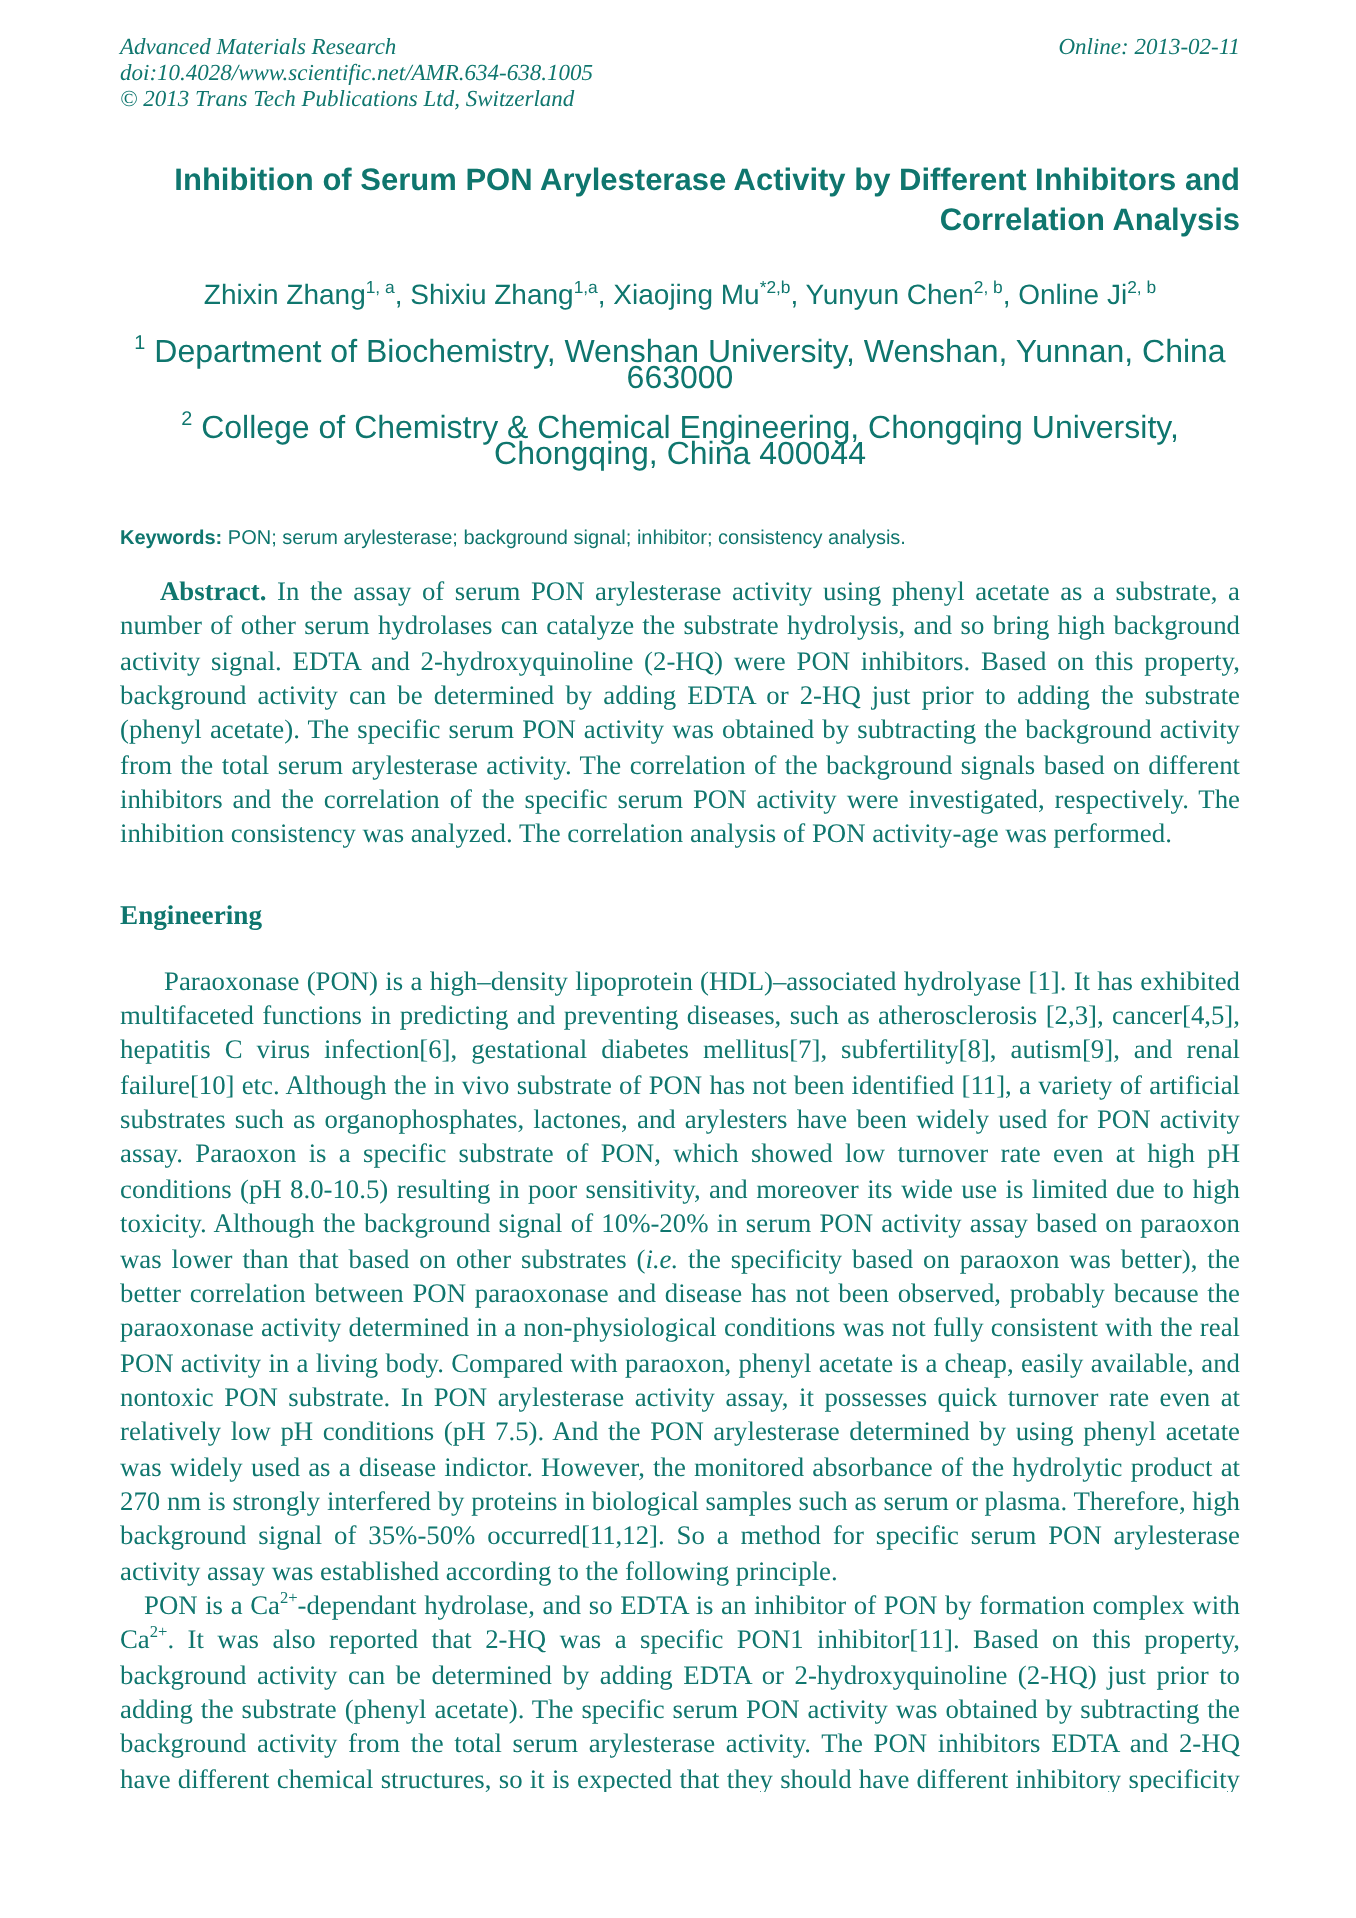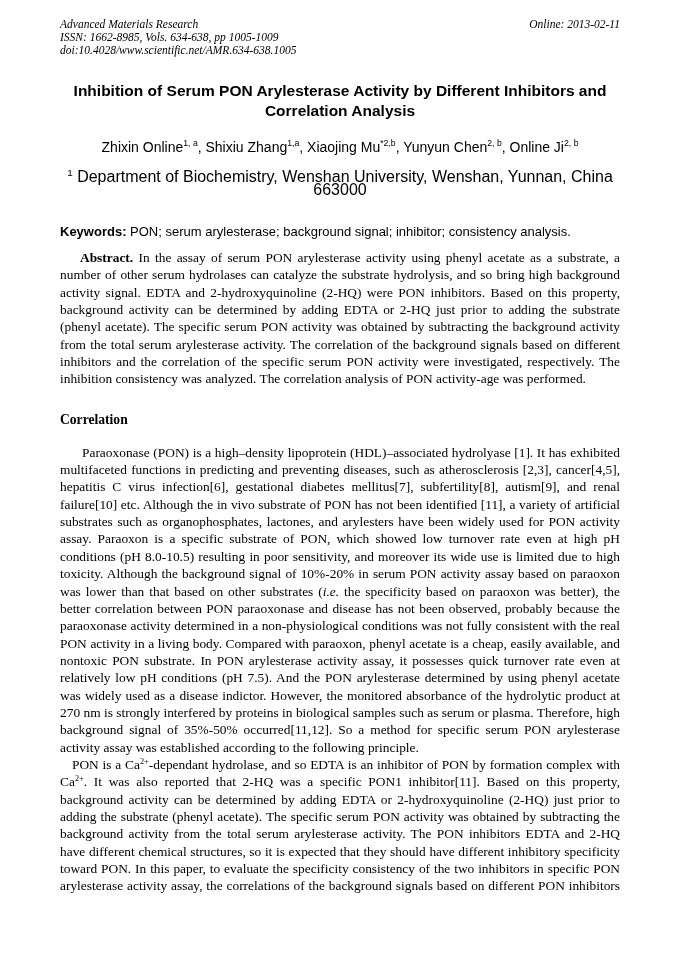--- a/index.html
+++ b/index.html
@@ -2,21 +2,21 @@
 <html><head>
 <meta charset="utf-8">
 <style>
   html, body { margin: 0; padding: 0; background: #ffffff; }
   .page {
     position: relative;
     width: 678px;
     height: 896px;
     margin: 0 auto;
     background: #ffffff;
-    color: #000000;
+    color: #0f766e;
     box-sizing: border-box;
     padding: 18px 58px 0 60px;
     overflow: hidden;
   }
   
   .hdr {
     display: flex;
     justify-content: space-between;
     align-items: flex-start;
     font-family: "Liberation Serif", serif;
@@ -27,21 +27,21 @@
   .hdr-left div { white-space: nowrap; }
   .hdr-right { white-space: nowrap; }
 
   
   .title {
     margin: 24px 0 0 0;
     font-family: "Liberation Sans", sans-serif;
     font-weight: bold;
     font-size: 15.5px;
     line-height: 20px;
-    text-align: center;
+    text-align: right;
   }
 
   
   .authors {
     margin-top: 15px;
     font-family: "Liberation Sans", sans-serif;
     font-size: 14px;
     line-height: 22px;
     text-align: center;
   }
@@ -57,21 +57,21 @@
     line-height: 13px;
     text-align: center;
     margin-top: 10px;
   }
   .affil { margin-top: 12px; }
 
   
   .kw {
     margin: 28px 0 0 0;
     font-family: "Liberation Sans", sans-serif;
-    font-size: 13px;
+    font-size: 10px;
     line-height: 16px;
     text-align: left;
   }
   .kw b { font-weight: bold; }
 
   
   .serifp {
     font-family: "Liberation Serif", serif;
     font-size: 13.4px;
     line-height: 17.35px;
@@ -94,38 +94,39 @@
   .serifp i { }
 </style>
 </head>
 <body>
 
 <div class="page">
 
   <div class="hdr">
     <div class="hdr-left">
       <div>Advanced Materials Research</div>
-      <div>ISSN: 1662-8985, Vols. 634-638, pp 1005-1009</div>
       <div>doi:10.4028/www.scientific.net/AMR.634-638.1005</div>
+      <div>© 2013 Trans Tech Publications Ltd, Switzerland</div>
     </div>
     <div class="hdr-right">Online: 2013-02-11</div>
   </div>
 
   <h1 class="title"><span>Inhibition of Serum PON Arylesterase Activity by Different Inhibitors and</span><br><span>Correlation Analysis</span></h1>
 
   <div class="authors">
-    <div><span>Zhixin Online</span><sup>1, a</sup><span>, </span><span>Shixiu Zhang</span><sup>1,a</sup><span>, </span><span>Xiaojing Mu</span><sup>*2,b</sup><span>, </span><span>Yunyun Chen</span><sup>2, b</sup><span>, </span><span>Online Ji</span><sup>2, b</sup></div>
+    <div><span>Zhixin Zhang</span><sup>1, a</sup><span>, </span><span>Shixiu Zhang</span><sup>1,a</sup><span>, </span><span>Xiaojing Mu</span><sup>*2,b</sup><span>, </span><span>Yunyun Chen</span><sup>2, b</sup><span>, </span><span>Online Ji</span><sup>2, b</sup></div>
   </div>
 
   <div class="affil"><sup>1</sup><span> Department of Biochemistry, Wenshan University, Wenshan, Yunnan, China 663000</span></div>
+  <div class="affil"><sup>2</sup><span> College of Chemistry &amp; Chemical Engineering, Chongqing University, Chongqing, China 400044</span></div>
 
 
   <p class="kw"><b>Keywords:</b><span> PON; serum arylesterase; background signal; inhibitor; consistency analysis.</span></p>
 
   <p class="serifp abs"><b>Abstract.</b><span> In the assay of serum PON arylesterase activity using phenyl acetate as a substrate, a number of other serum hydrolases can catalyze the substrate hydrolysis, and so bring high background activity signal. EDTA and 2-hydroxyquinoline (2-HQ) were PON inhibitors. Based on this property, background activity can be determined by adding EDTA or 2-HQ just prior to adding the substrate (phenyl acetate). The specific serum PON activity was obtained by subtracting the background activity from the total serum arylesterase activity. The correlation of the background signals based on different inhibitors and the correlation of the specific serum PON activity were investigated, respectively. The inhibition consistency was analyzed. The correlation analysis of PON activity-age was performed.</span></p>
 
-  <h2 class="intro-heading">Correlation</h2>
+  <h2 class="intro-heading">Engineering</h2>
 
   <p class="serifp p1"><span>Paraoxonase (PON) is a high–density lipoprotein (HDL)–associated hydrolyase [1]. It has exhibited multifaceted functions in predicting and preventing diseases, such as atherosclerosis [2,3], cancer[4,5], hepatitis C virus infection[6], gestational diabetes mellitus[7], subfertility[8], autism[9], and renal failure[10] etc. Although the in vivo substrate of PON has not been identified [11], a variety of artificial substrates such as organophosphates, lactones, and arylesters have been widely used for PON activity assay. Paraoxon is a specific substrate of PON, which showed low turnover rate even at high pH conditions (pH 8.0-10.5) resulting in poor sensitivity, and moreover its wide use is limited due to high toxicity. Although the background signal of 10%-20% in serum PON activity assay based on paraoxon was lower than that based on other substrates (</span><i>i.e.</i><span> the specificity based on paraoxon was better), the better correlation between PON paraoxonase and disease has not been observed, probably because the paraoxonase activity determined in a non-physiological conditions was not fully consistent with the real PON activity in a living body. Compared with paraoxon, phenyl acetate is a cheap, easily available, and nontoxic PON substrate. In PON arylesterase activity assay, it possesses quick turnover rate even at relatively low pH conditions (pH 7.5). And the PON arylesterase determined by using phenyl acetate was widely used as a disease indictor. However, the monitored absorbance of the hydrolytic product at 270 nm is strongly interfered by proteins in biological samples such as serum or plasma. Therefore, high background signal of 35%-50% occurred[11,12]. So a method for specific serum PON arylesterase activity assay was established according to the following principle.</span></p>
 
   <p class="serifp p2"><span>PON is a Ca</span><sup>2+</sup><span>-dependant hydrolase, and so EDTA is an inhibitor of PON by formation complex with Ca</span><sup>2+</sup><span>. It was also reported that 2-HQ was a specific PON1 inhibitor[11]. Based on this property, background activity can be determined by adding EDTA or 2-hydroxyquinoline (2-HQ) just prior to adding the substrate (phenyl acetate). The specific serum PON activity was obtained by subtracting the background activity from the total serum arylesterase activity. The PON inhibitors EDTA and 2-HQ have different chemical structures, so it is expected that they should have different inhibitory specificity toward PON. In this paper, to evaluate the specificity consistency of the two inhibitors in specific PON arylesterase activity assay, the correlations of the background signals based on different PON inhibitors and of the inhibited arylesterase activities determined were investigated, respectively.</span></p>
 
 </div>
 
 </body></html>

